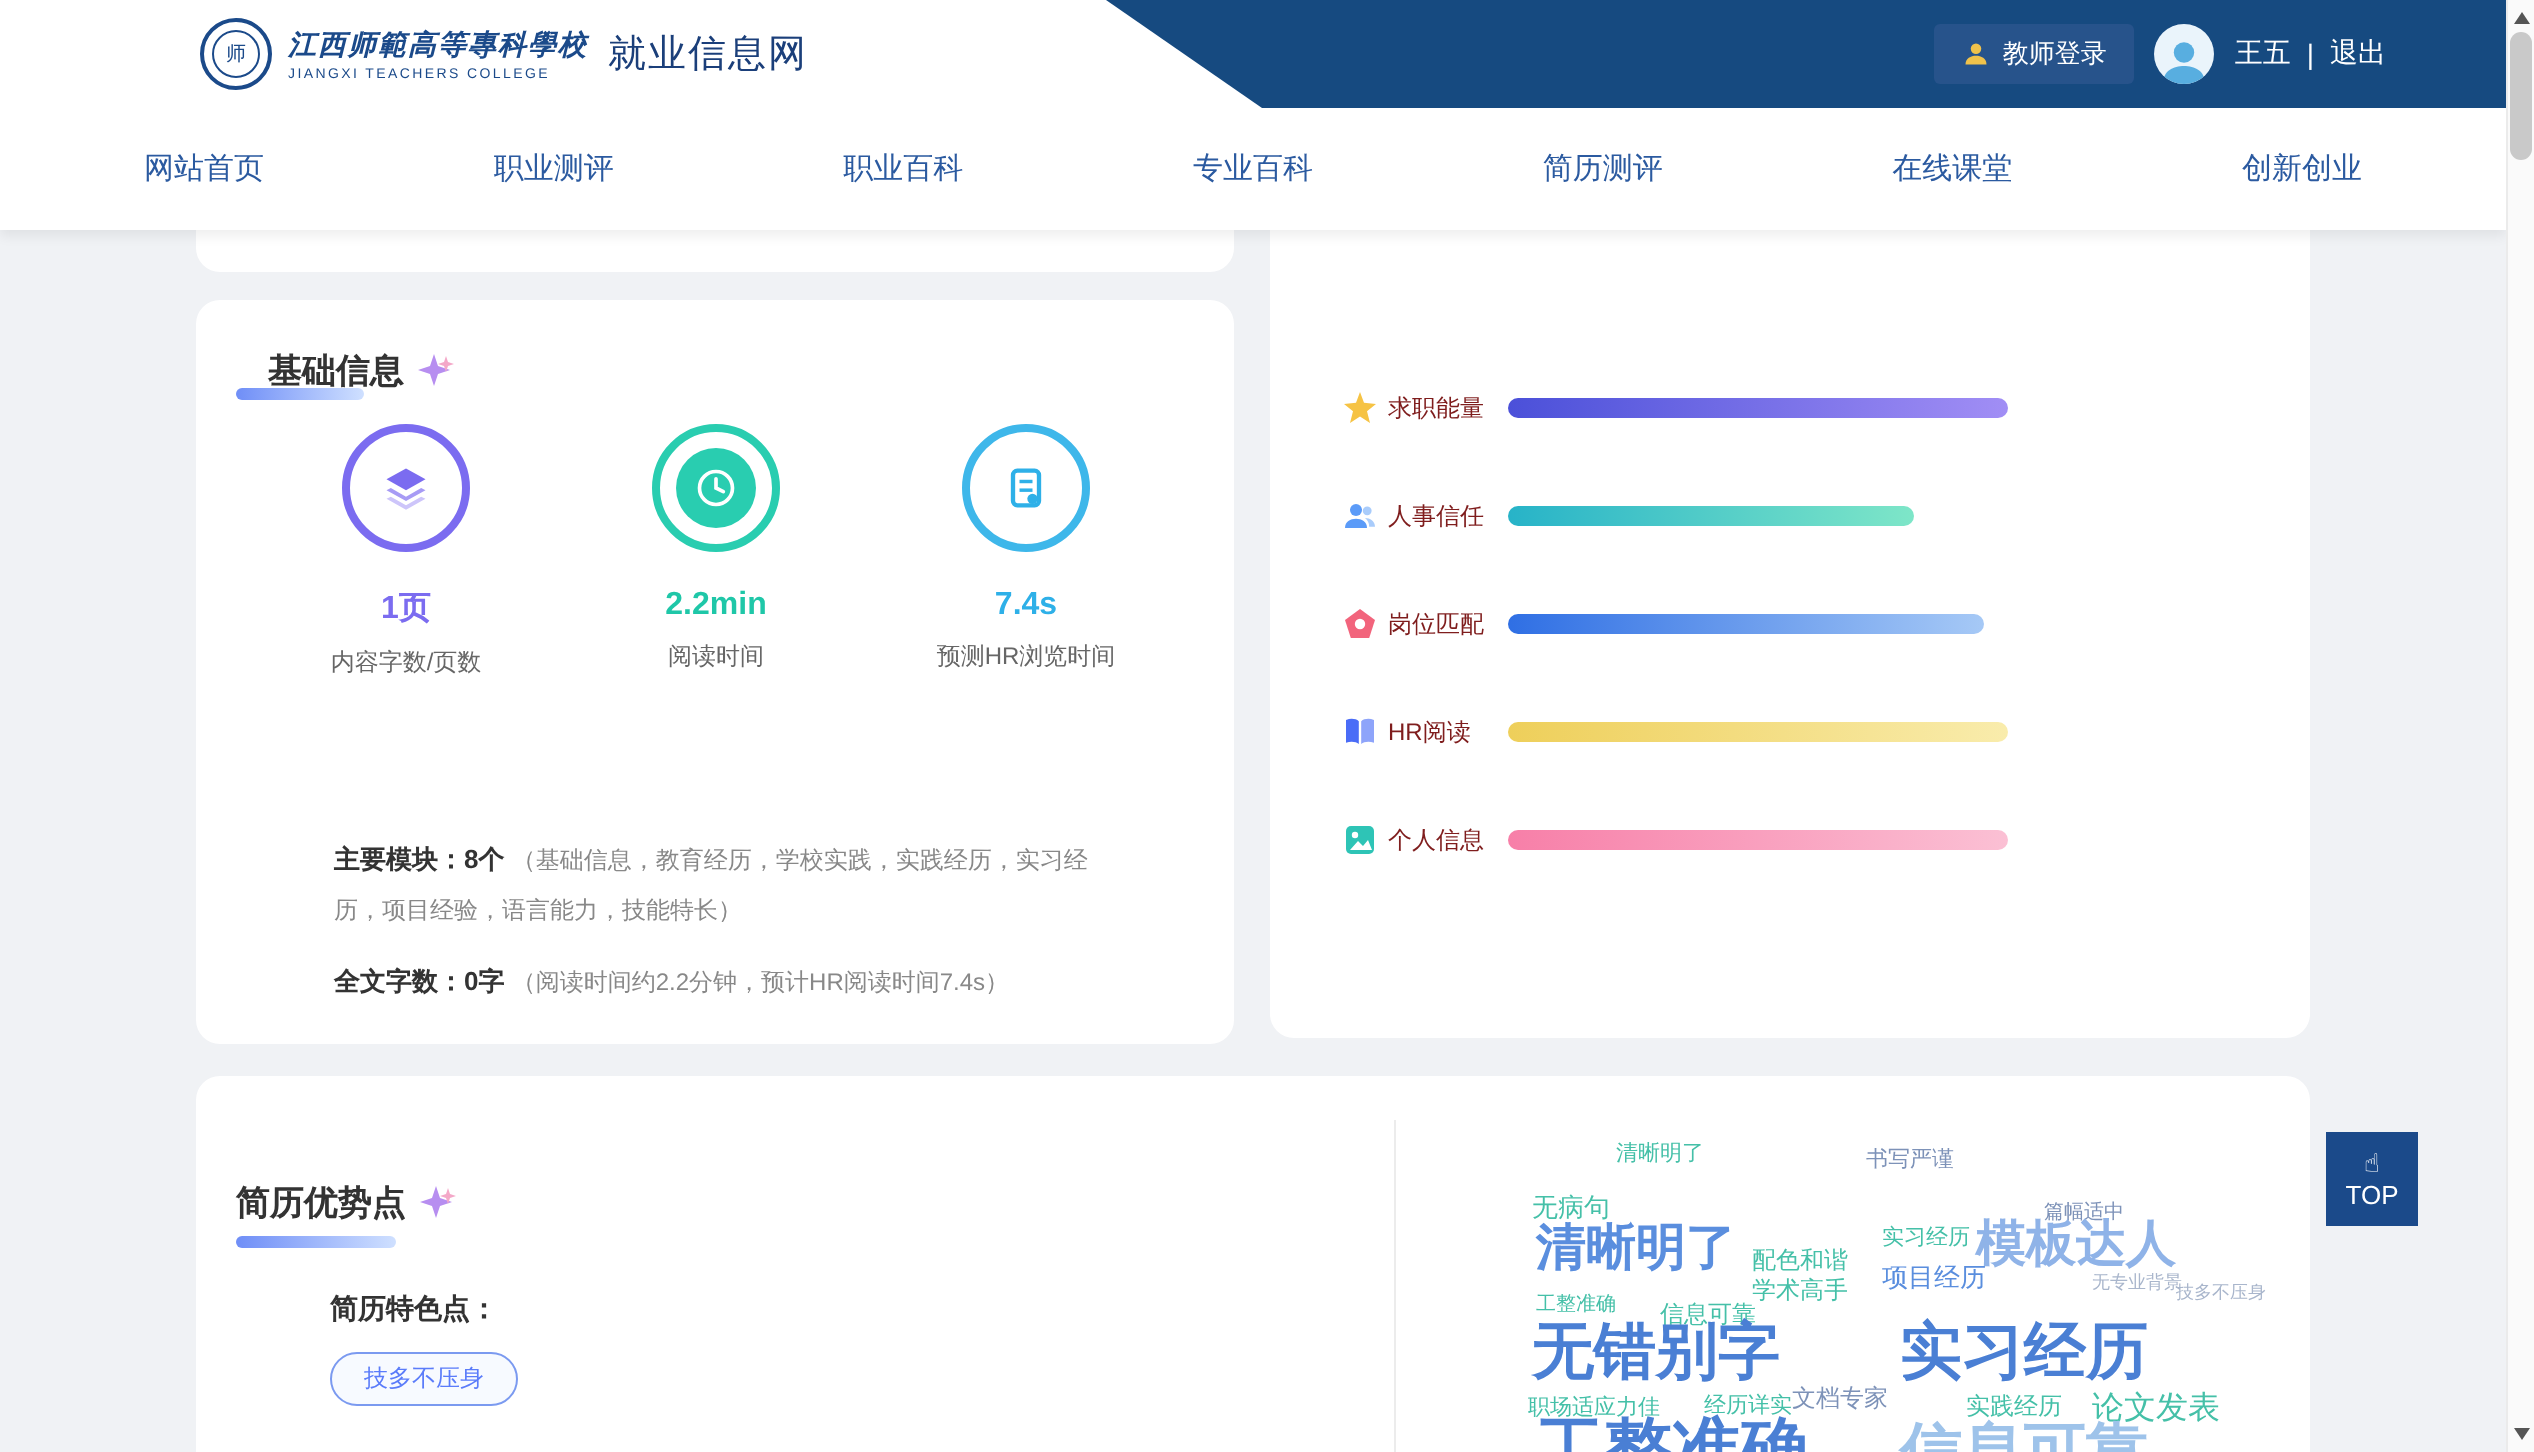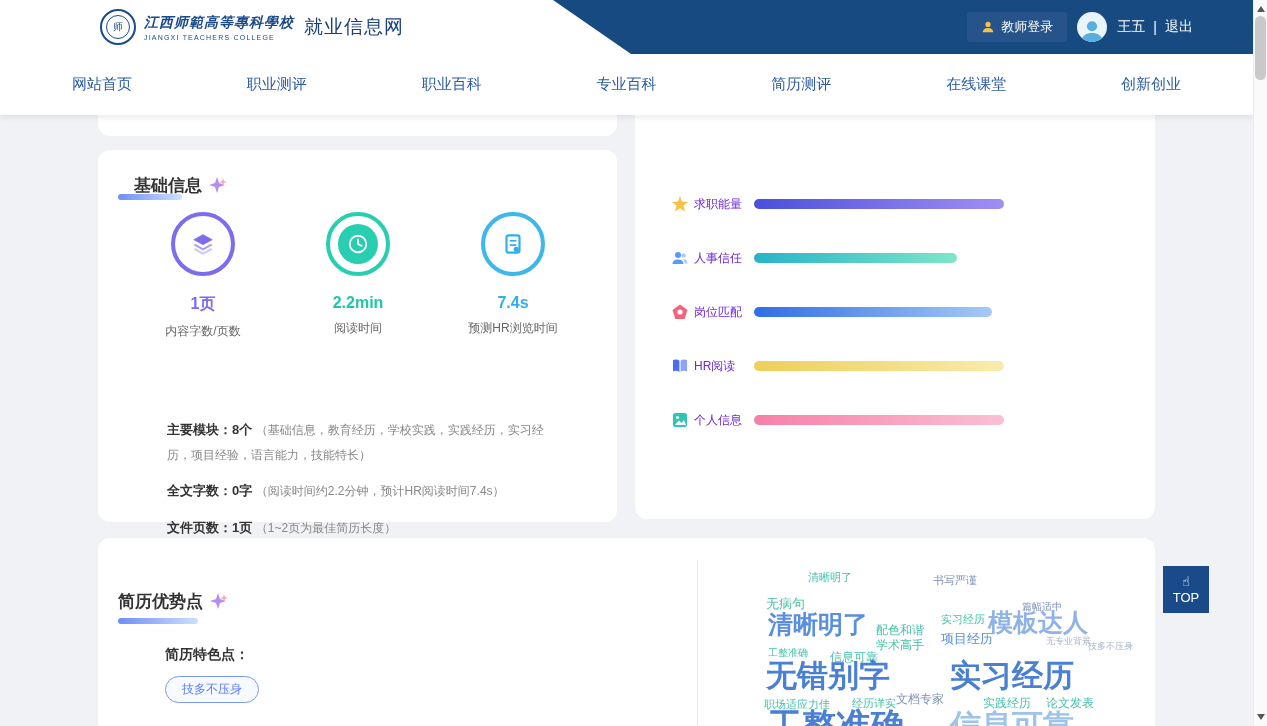--- a/index.html
+++ b/index.html
@@ -59,21 +59,21 @@
   .stat-label { margin-top:8px; font-size:12px; color:#666; }
   .details { position:absolute; left:69px; top:268px; width:400px; font-size:13px; line-height:1.9; }
   .detail-line { margin-bottom:12px; }
   .detail-line b { color:#333; }
   .detail-line span { color:#888; font-size:12px; }
 
   
   .score-rows { position:absolute; top:62px; left:37px; width:460px; }
   .score-row { height:54px; display:flex; align-items:center; }
   .row-icon { width:16px; height:16px; display:flex; align-items:center; justify-content:center; }
-  .row-label { width:52px; margin-left:6px; margin-right:8px; font-size:12px; color:#6d28d9; white-space:nowrap; }
+  .row-label { width:52px; margin-left:6px; margin-right:8px; font-size:12px; color:#7f1d1d; white-space:nowrap; }
   .bar-track { width:250px; height:10px; }
   .bar-fill { height:10px; border-radius:5px; }
 
   
   .adv-head { position:absolute; left:20px; top:52px; }
   .adv-underline { position:absolute; left:20px; top:80px; width:80px; }
   .adv-sub { position:absolute; left:67px; top:108px; font-size:14px; font-weight:bold; color:#333; }
   .tag { position:absolute; left:67px; top:138px; border:1px solid #7b9af0; color:#5b7cfa; background:#f7faff;
          border-radius:14px; padding:4px 16px; font-size:12px; }
   .word-cloud { position:absolute; left:599px; top:22px; width:458px; height:260px; border-left:1px solid #ececec; }
@@ -201,24 +201,20 @@
       </div>
 
       <div class="details">
         <div class="detail-line">
           <b>主要模块：8个</b>
           <span>（基础信息，教育经历，学校实践，实践经历，实习经历，项目经验，语言能力，技能特长）</span>
         </div>
         <div class="detail-line">
           <b>全文字数：0字</b>
           <span>（阅读时间约2.2分钟，预计HR阅读时间7.4s）</span>
-        </div>
-        <div class="detail-line">
-          <b>文件页数：1页</b>
-          <span>（1~2页为最佳简历长度）</span>
         </div>
       </div>
     </div>
 
     <div class="card card-score">
       <div class="score-rows">
 
         <div class="score-row">
           <span class="row-icon">
             <svg width="16" height="16" viewBox="0 0 16 16">
@@ -315,21 +311,21 @@
           <span style="left: 243px; top: 72px; font-size: 13px; color: rgb(90, 142, 222); font-weight: 400;">项目经历</span>
           <span style="left: 348px; top: 77px; font-size: 9px; color: rgb(169, 182, 204); font-weight: 400;">无专业背景</span>
           <span style="left: 178px; top: 79px; font-size: 12px; color: rgb(69, 192, 168); font-weight: 400;">学术高手</span>
           <span style="left: 390px; top: 82px; font-size: 9px; color: rgb(169, 182, 204); font-weight: 400;">技多不压身</span>
           <span style="left: 70px; top: 88px; font-size: 10px; color: rgb(69, 192, 168); font-weight: 400;">工整准确</span>
           <span style="left: 132px; top: 91px; font-size: 12px; color: rgb(69, 192, 168); font-weight: 400;">信息可靠</span>
           <span style="left: 68px; top: 100px; font-size: 31px; color: rgb(74, 127, 212); font-weight: 700;">无错别字</span>
           <span style="left: 252px; top: 100px; font-size: 31px; color: rgb(74, 127, 212); font-weight: 700;">实习经历</span>
           <span style="left: 198px; top: 133px; font-size: 12px; color: rgb(125, 146, 184); font-weight: 400;">文档专家</span>
           <span style="left: 285px; top: 137px; font-size: 12px; color: rgb(69, 192, 168); font-weight: 400;">实践经历</span>
-          <span style="left: 348px; top: 137px; font-size: 12px; color: rgb(69, 192, 168); font-weight: 400;">论文发表</span>
+          <span style="left: 348px; top: 137px; font-size: 16px; color: rgb(69, 192, 168); font-weight: 400;">论文发表</span>
           <span style="left: 154px; top: 138px; font-size: 11px; color: rgb(69, 192, 168); font-weight: 400;">经历详实</span>
           <span style="left: 66px; top: 139px; font-size: 11px; color: rgb(69, 192, 168); font-weight: 400;">职场适应力佳</span>
           <span style="left: 70px; top: 148px; font-size: 34px; color: rgb(74, 127, 212); font-weight: 700;">工整准确</span>
           <span style="left: 252px; top: 150px; font-size: 31px; color: rgb(158, 195, 234); font-weight: 700;">信息可靠</span>
         </div>
     </div>
 
   </div>
 
   <div class="top-btn">

